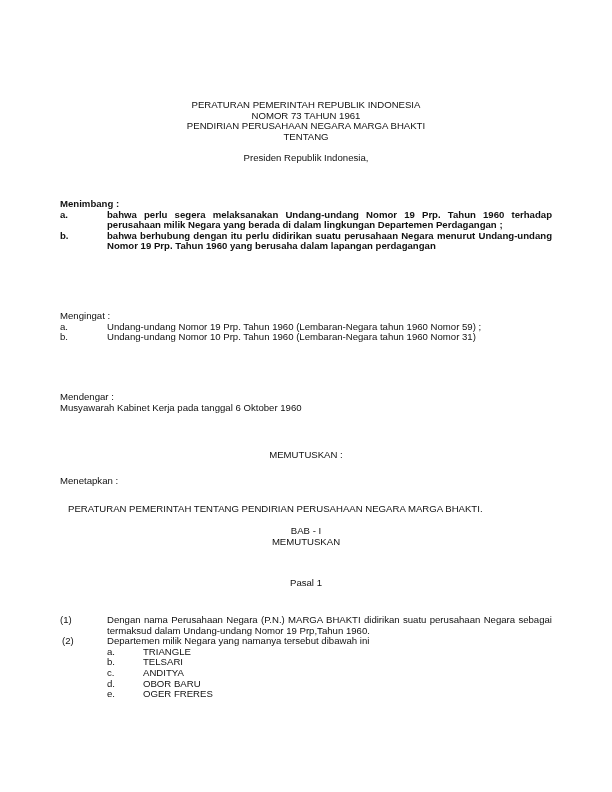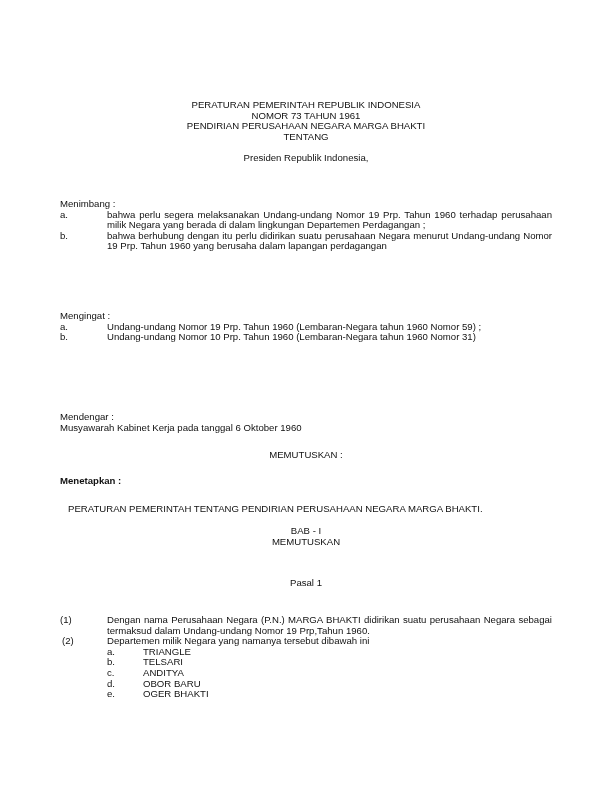--- a/index.html
+++ b/index.html
@@ -25,21 +25,21 @@
 
   <div class="blk center" style="top:72px;">
     <div>PERATURAN PEMERINTAH REPUBLIK INDONESIA</div>
     <div>NOMOR 73 TAHUN 1961</div>
     <div>PENDIRIAN PERUSAHAAN NEGARA MARGA BHAKTI</div>
     <div>TENTANG</div>
   </div>
 
   <div class="blk center" style="top:125px;text-align:center;">Presiden Republik Indonesia,</div>
 
-  <div class="blk" style="top:171px;">
+  <div class="blk" style="top:171px;font-weight:bold;">
     <div>Menimbang :</div>
     <div class="item">
       <span class="lbl">a.</span>
       <span>bahwa perlu segera melaksanakan Undang-undang Nomor 19 Prp. Tahun 1960 terhadap perusahaan milik Negara yang berada di dalam lingkungan Departemen Perdagangan ;</span>
     </div>
     <div class="item">
       <span class="lbl">b.</span>
       <span>bahwa berhubung dengan itu perlu didirikan suatu perusahaan Negara menurut Undang-undang Nomor 19 Prp. Tahun 1960 yang berusaha dalam lapangan perdagangan</span>
     </div>
   </div>
@@ -49,28 +49,28 @@
     <div class="item">
       <span class="lbl">a.</span>
       <span>Undang-undang Nomor 19 Prp. Tahun 1960 (Lembaran-Negara tahun 1960 Nomor 59) ;</span>
     </div>
     <div class="item">
       <span class="lbl">b.</span>
       <span>Undang-undang Nomor 10 Prp. Tahun 1960 (Lembaran-Negara tahun 1960 Nomor 31)</span>
     </div>
   </div>
 
-  <div class="blk" style="top:384px;">
+  <div class="blk" style="top:364px;">
     <div>Mendengar :</div>
     <div>Musyawarah Kabinet Kerja pada tanggal 6 Oktober 1960</div>
   </div>
 
   <div class="blk center" style="top:422px;">MEMUTUSKAN :</div>
 
-  <div class="blk" style="top:448px;font-weight:bold;">Menetapkan :</div>
+  <div class="blk" style="top:448px;">Menetapkan :</div>
 
   <div class="blk just" style="top:476px;">PERATURAN PEMERINTAH TENTANG PENDIRIAN PERUSAHAAN NEGARA MARGA BHAKTI.</div>
 
   <div class="blk center" style="top:498px;">
     <div>BAB - I</div>
     <div>MEMUTUSKAN</div>
   </div>
 
   <div class="blk center" style="top:550px;">Pasal 1</div>
 
@@ -94,17 +94,17 @@
     <div class="sub">
       <span class="lbl">c.</span>
       <span>ANDITYA</span>
     </div>
     <div class="sub">
       <span class="lbl">d.</span>
       <span>OBOR BARU</span>
     </div>
     <div class="sub">
       <span class="lbl">e.</span>
-      <span>OGER BHAKTI</span>
+      <span>OGER FRERES</span>
     </div>
   </div>
 
 </div>
 
 </body></html>

